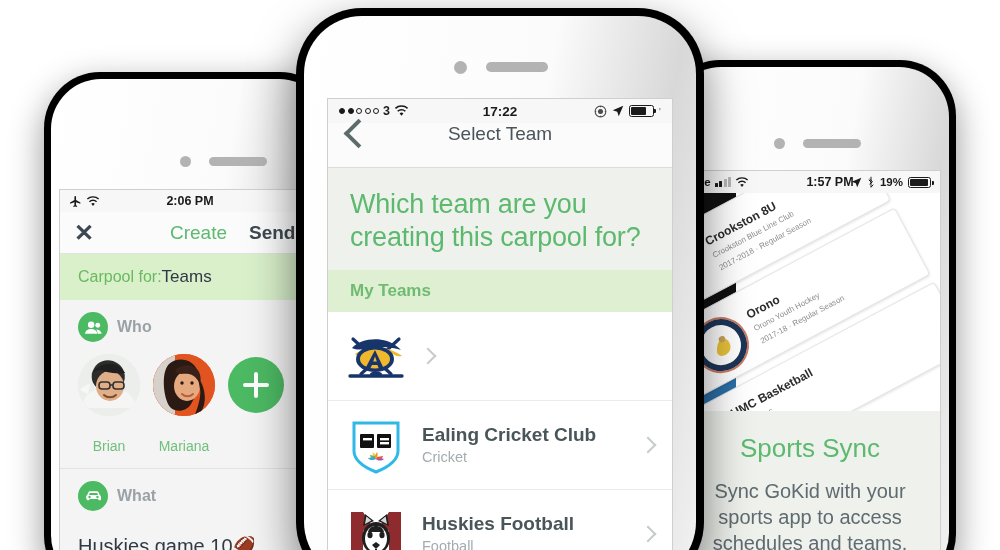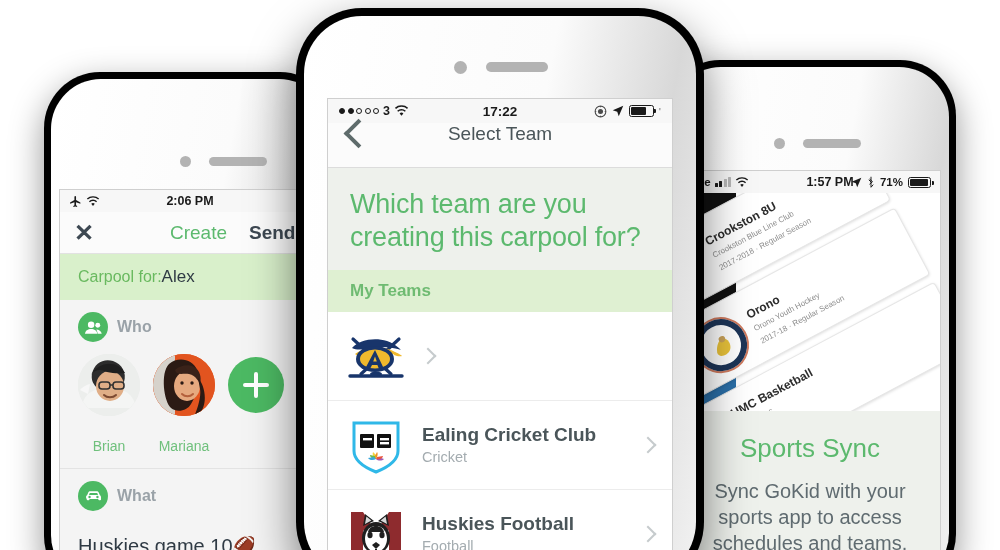--- a/index.html
+++ b/index.html
@@ -109,21 +109,21 @@
       </div>
 
       <div class="navbar">
         <div class="xclose">✕</div>
         <div class="nav-create">Create</div>
         <div class="nav-send">Send I</div>
       </div>
 
       <div class="carpool-for">
         <span class="cf-label">Carpool for:</span>
-        <span class="cf-value">Alex</span>
+        <span class="cf-value">Teams</span>
       </div>
 
       <div class="sec">
         <div class="sec-head">
           <div class="circ-ico">
             <svg width="19" height="15" viewBox="0 0 24 18">
               <circle cx="9" cy="5.5" r="4.1" fill="#fff"></circle>
               <circle cx="17.4" cy="6.2" r="3.1" fill="#fff"></circle>
               <path d="M1.2 17c.4-4 3.8-6 7.8-6s7.4 2 7.8 6z" fill="#fff"></path>
               <path d="M15.5 11.4c3.4.2 6.4 1.9 6.9 5.6h-5.1c-.2-2.3-.9-4.1-1.8-5.6z" fill="#fff"></path>
@@ -220,21 +220,21 @@
           </svg>
         </div>
         <div class="sb-time" style="left:20px;right:auto;width:100%;text-align:center;">1:57 PM</div>
         <div class="sb-right">
           <svg width="11" height="11" viewBox="0 0 16 16">
             <path d="M15 1 1 7l6 2 2 6z" fill="#1a1a1a"></path>
           </svg>
           <svg width="8" height="12" viewBox="0 0 10 16">
             <path d="M3 4l4 3.5L3 11M5 1v14l3-3.5M5 8 2 5" stroke="#1a1a1a" stroke-width="1.3" fill="none"></path>
           </svg>
-          <span style="font-size:11.5px;">71%</span>
+          <span style="font-size:11.5px;">19%</span>
           <span class="batt">
               <i style="width:18px"></i>
             </span>
         </div>
       </div>
 
       <div class="r-shot">
         <div style="position:absolute;left:0;top:0;width:56px;height:100%;background:#111;"></div>
         <div style="position:absolute;left:0;top:150px;width:56px;height:70px;background:#2b6fa8;"></div>
         <div class="r-rot">

